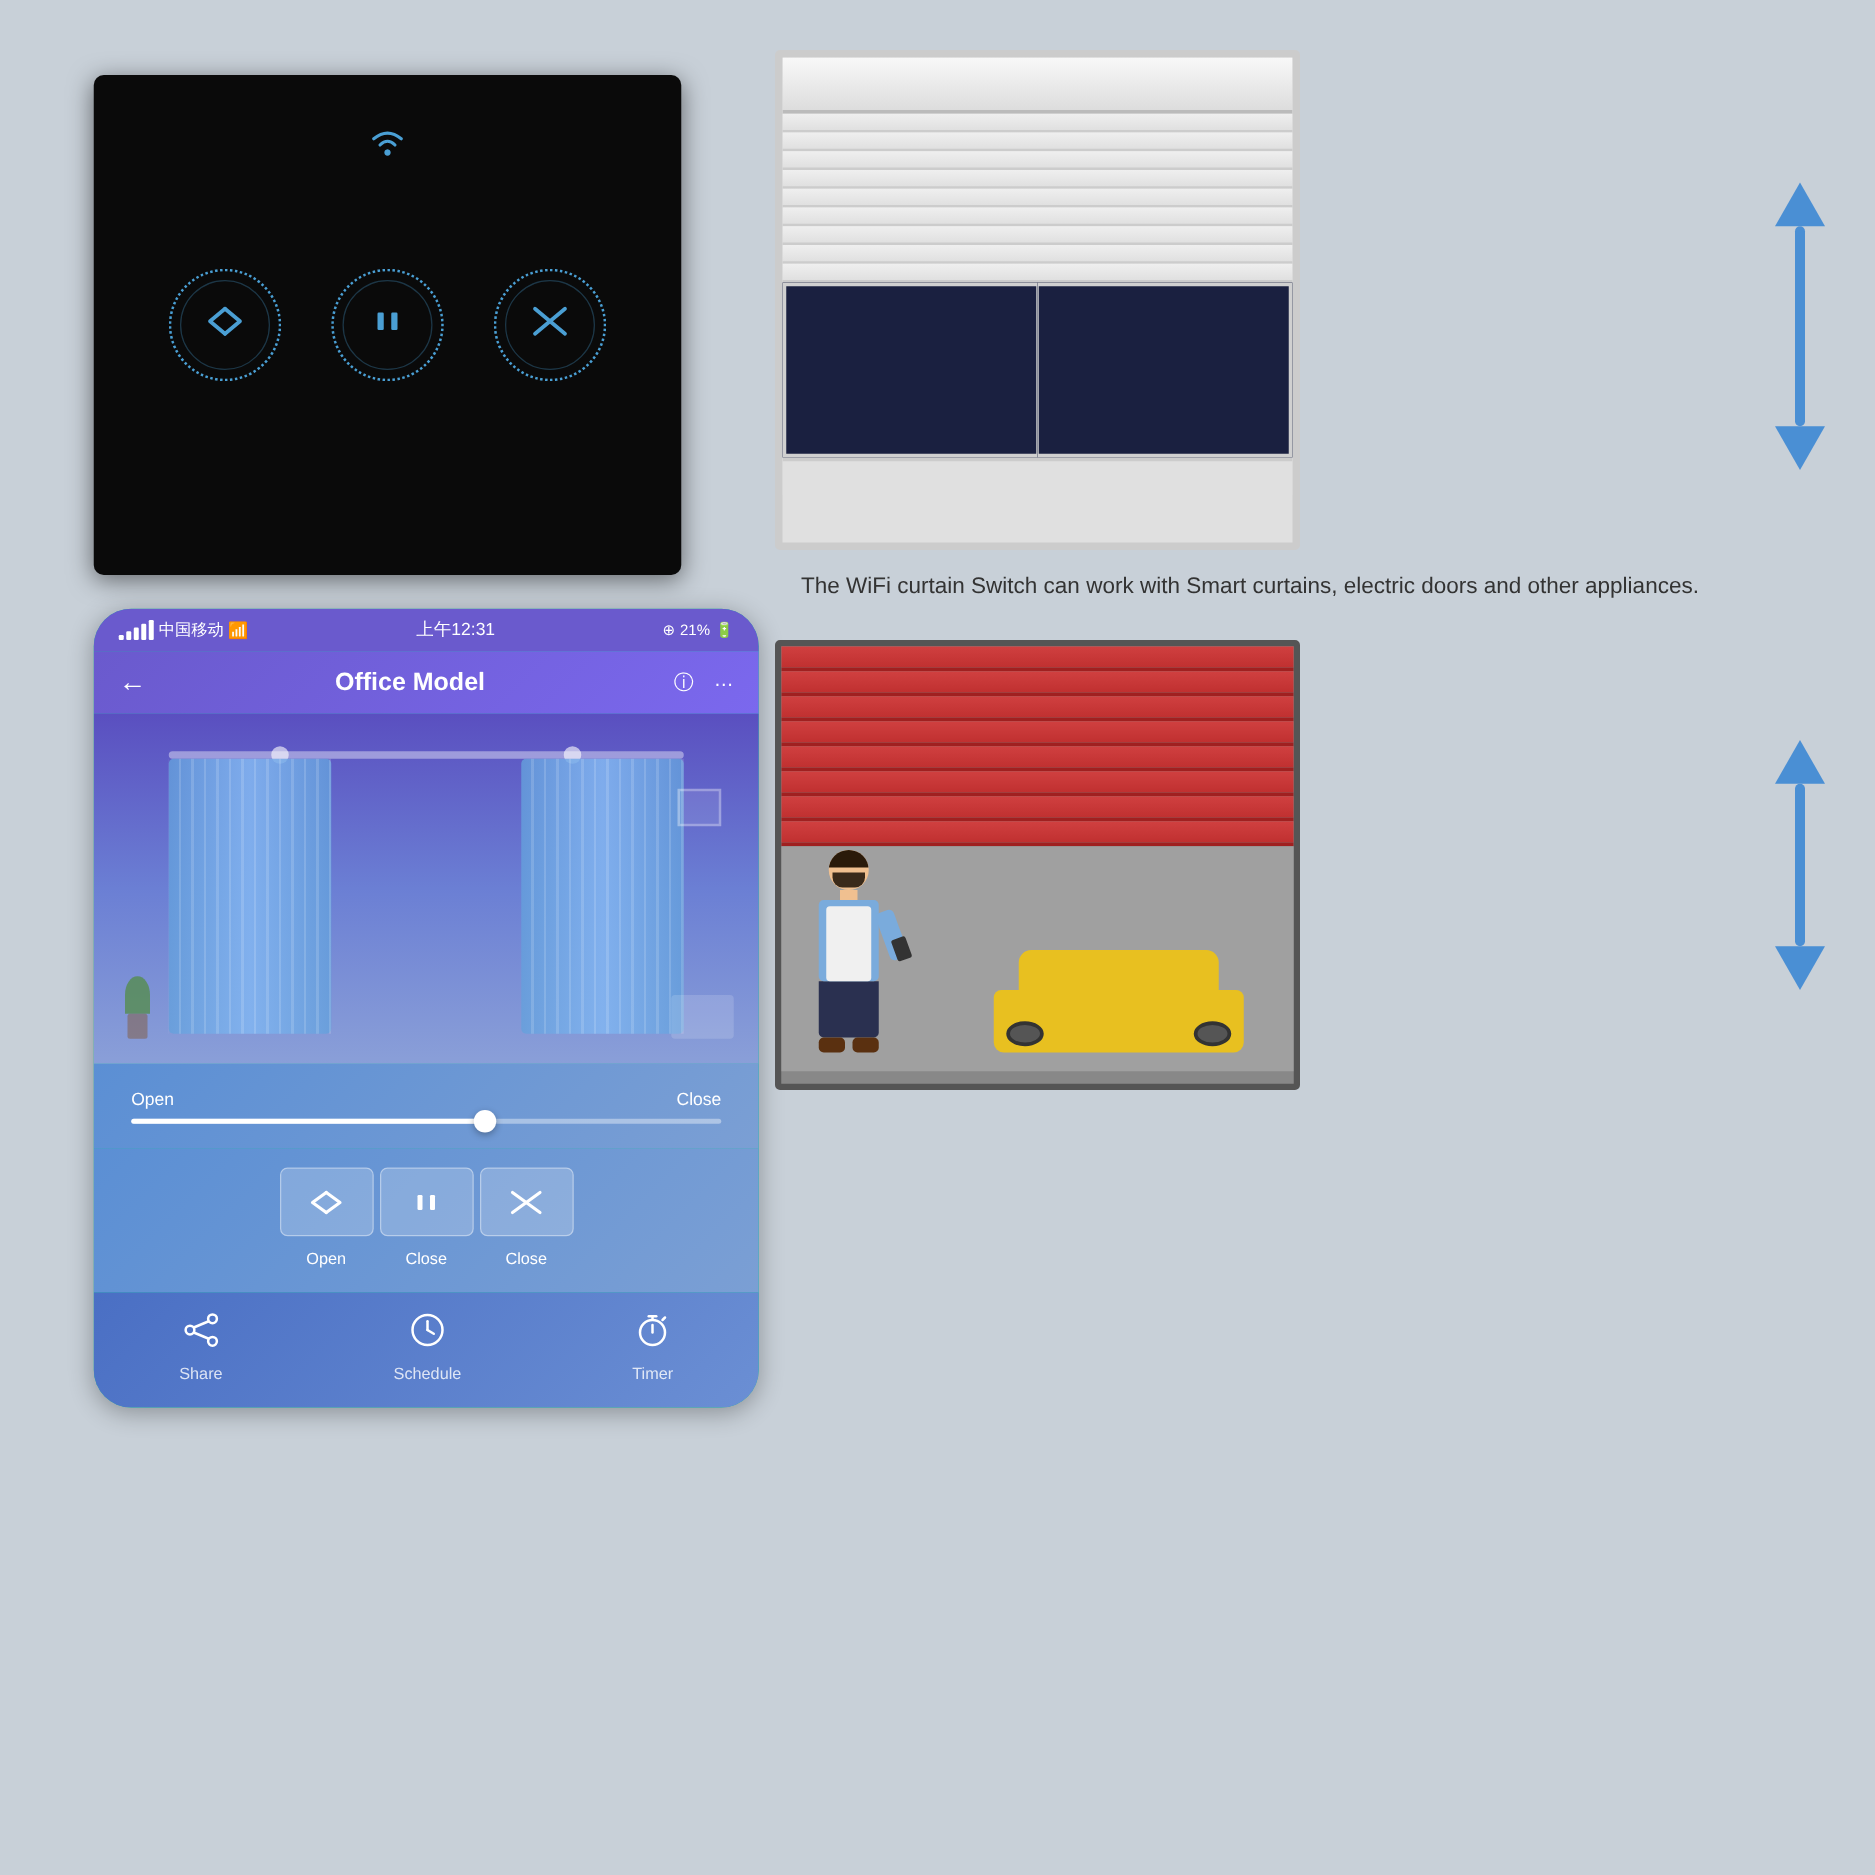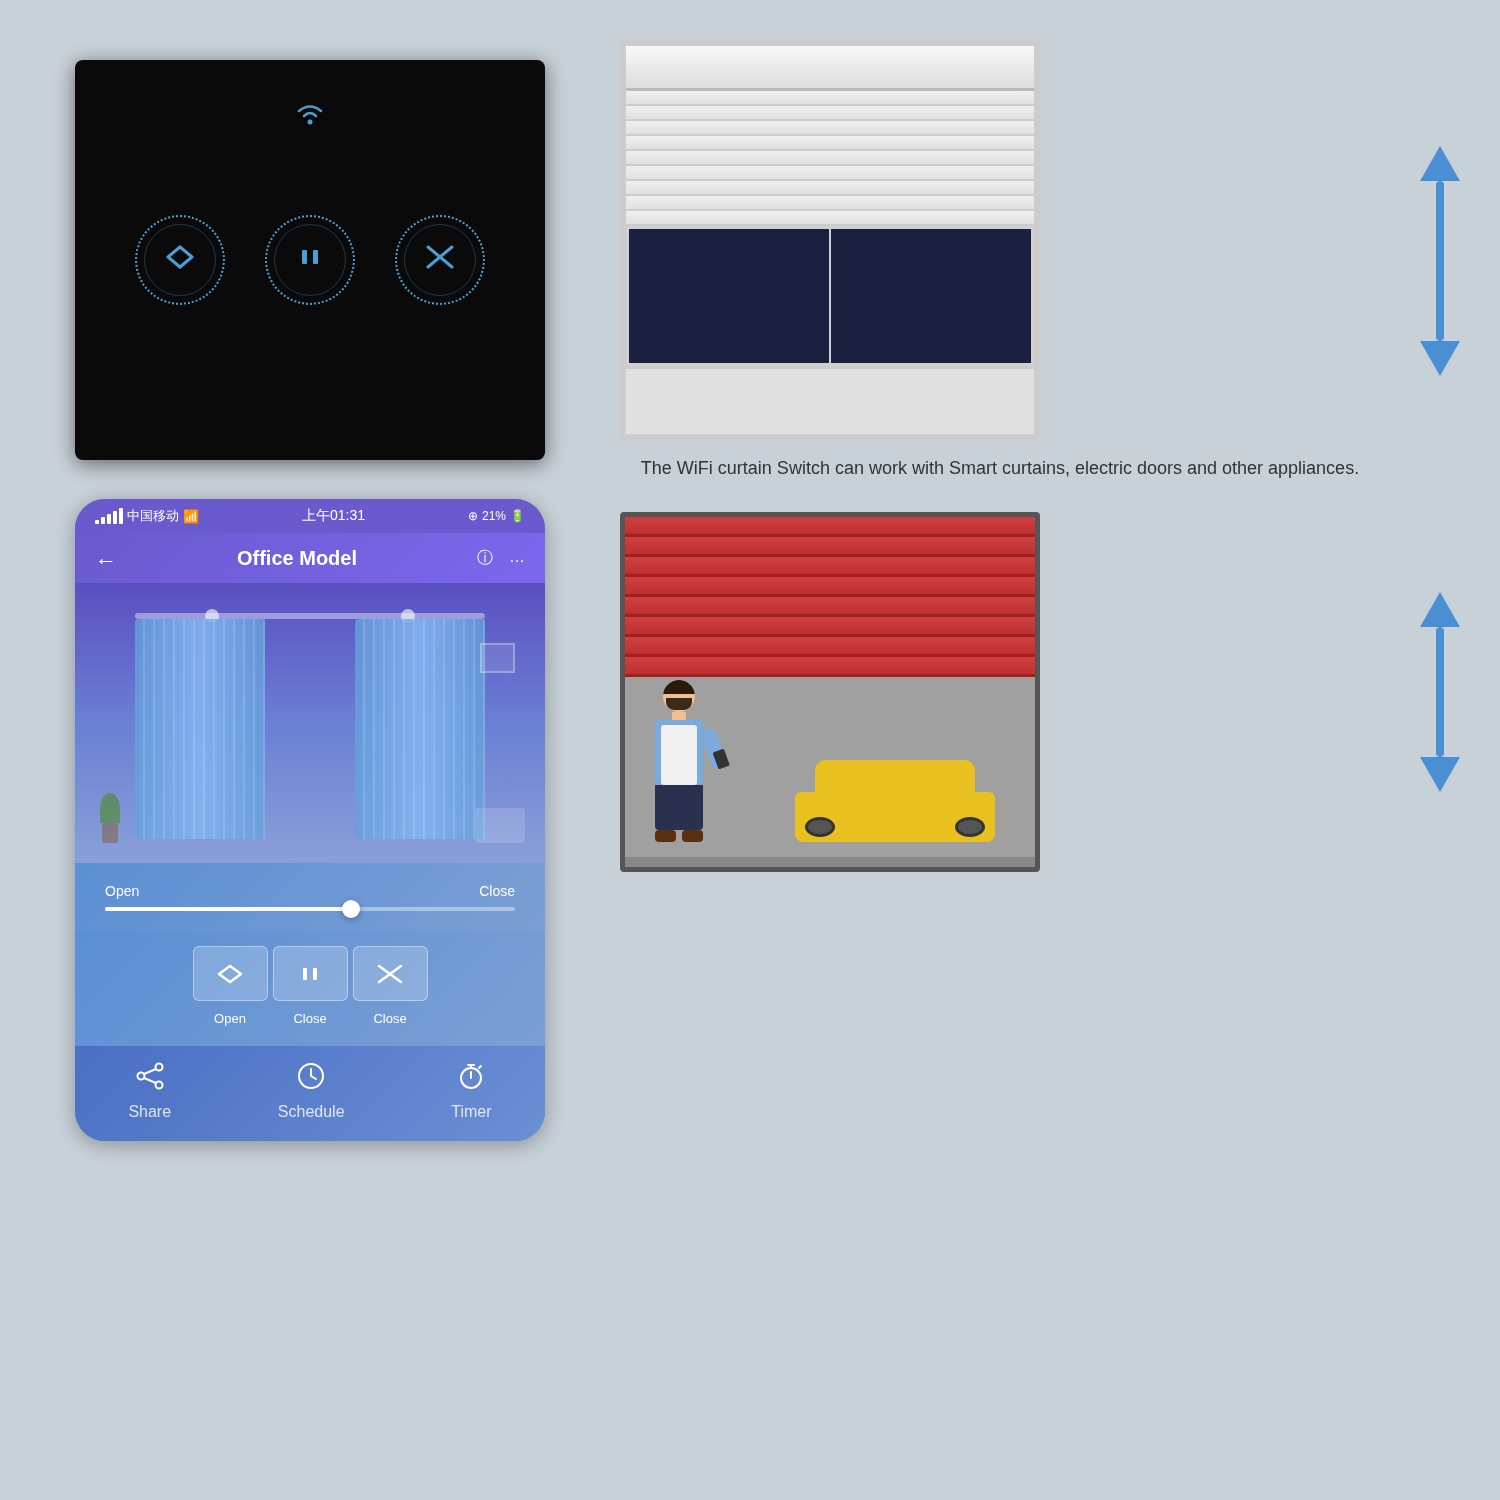--- a/index.html
+++ b/index.html
@@ -71,22 +71,22 @@
     }
 
     .switch-btn-inner {
       color: #4a9fd4;
       font-size: 22px;
       font-weight: bold;
     }
 
     
     .phone-mockup {
-      width: 470px;
-      margin-top: 39px;
+      width: 532px;
+      margin-top: 27px;
       background: #14b8a6;
       border-radius: 30px;
       overflow: hidden;
       box-shadow: 0 4px 20px rgba(0,0,0,0.3);
       position: relative;
     }
 
     .phone-status-bar {
       background: #6a5acd;
       padding: 8px 20px;
@@ -308,21 +308,21 @@
       align-items: center;
       gap: 5px;
       color: rgba(255,255,255,0.9);
     }
 
     .bottom-nav-icon {
       font-size: 28px;
     }
 
     .bottom-nav-label {
-      font-size: 16px;
+      font-size: 13px;
       color: rgba(255,255,255,0.8);
     }
 
     
     .right-col {
       position: absolute;
       left: 620px;
       top: 40px;
       right: 40px;
     }
@@ -449,21 +449,21 @@
         <div class="signal-dots">
           <div class="signal-dot" style="height:4px"></div>
           <div class="signal-dot" style="height:7px"></div>
           <div class="signal-dot" style="height:10px"></div>
           <div class="signal-dot" style="height:13px"></div>
           <div class="signal-dot" style="height:16px"></div>
         </div>
         <span>中国移动</span>
         <span>📶</span>
       </div>
-      <span class="status-center">上午01:31</span>
+      <span class="status-center">上午12:31</span>
       <div class="status-right">
         <span>⊕</span>
         <span>21%</span>
         <span>🔋</span>
       </div>
     </div>
 
     <div class="phone-nav-bar">
       <span style="font-size:22px; cursor:pointer;">←</span>
       <span class="phone-title">Office Model</span>

